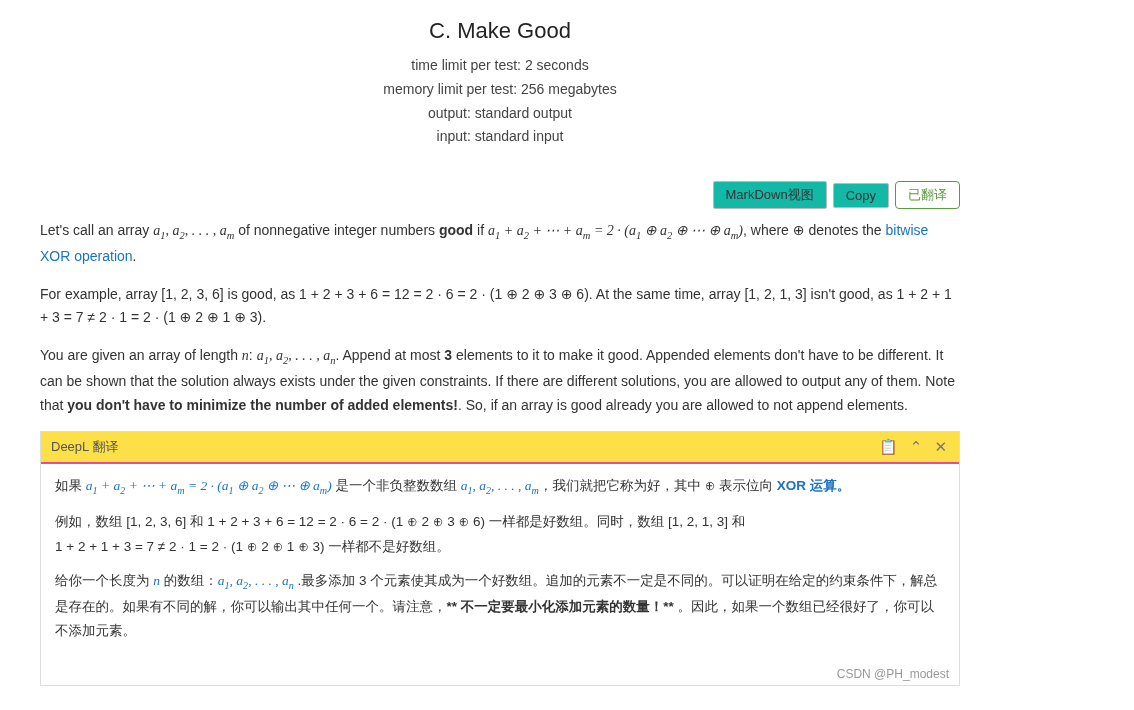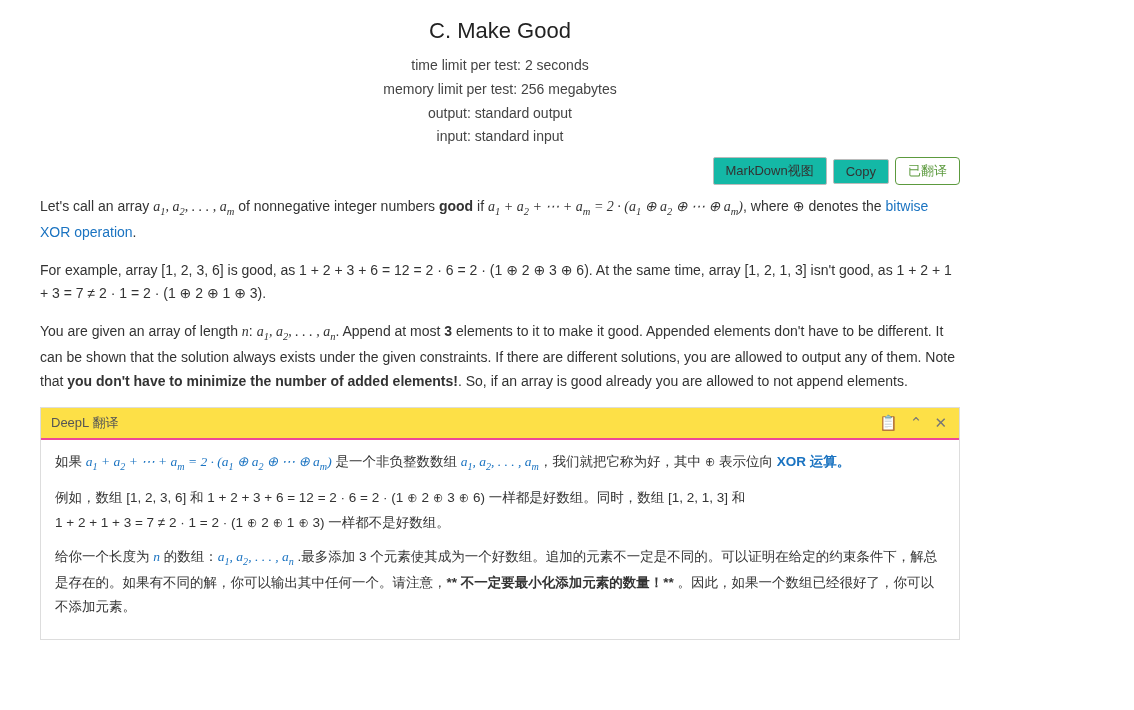--- a/index.html
+++ b/index.html
@@ -24,21 +24,21 @@
       font-size: 22px;
       font-weight: normal;
       margin-bottom: 10px;
       color: #222;
     }
     .problem-meta {
       text-align: center;
       line-height: 1.7;
       color: #444;
       font-size: 14px;
-      margin-bottom: 8px;
+      margin-bottom: 32px;
     }
     .toolbar {
       display: flex;
       justify-content: flex-end;
       align-items: center;
       margin-bottom: 10px;
       gap: 6px;
     }
     .toolbar-btn {
       border: 1px solid #bbb;
@@ -179,16 +179,17 @@
         </p>
         <p>
           例如，数组 [1, 2, 3, 6] 和 1 + 2 + 3 + 6 = 12 = 2 · 6 = 2 · (1 ⊕ 2 ⊕ 3 ⊕ 6) 一样都是好数组。同时，数组 [1, 2, 1, 3] 和<br>
           1 + 2 + 1 + 3 = 7 ≠ 2 · 1 = 2 · (1 ⊕ 2 ⊕ 1 ⊕ 3) 一样都不是好数组。
         </p>
         <p>
           给你一个长度为 <span class="math cn-blue"><i>n</i></span> 的数组：<span class="math cn-blue"><i>a</i><sub>1</sub>, <i>a</i><sub>2</sub>, . . . , <i>a<sub>n</sub></i></span> .最多添加 3 个元素使其成为一个好数组。追加的元素不一定是不同的。可以证明在给定的约束条件下，解总是存在的。如果有不同的解，你可以输出其中任何一个。请注意，<strong>** 不一定要最小化添加元素的数量！**</strong>
           。因此，如果一个数组已经很好了，你可以不添加元素。
         </p>
       </div>
+      <div class="translation-footer">CSDN @PH_modest</div>
     </div>
 
   </div>
 </div>
 
 </body></html>

